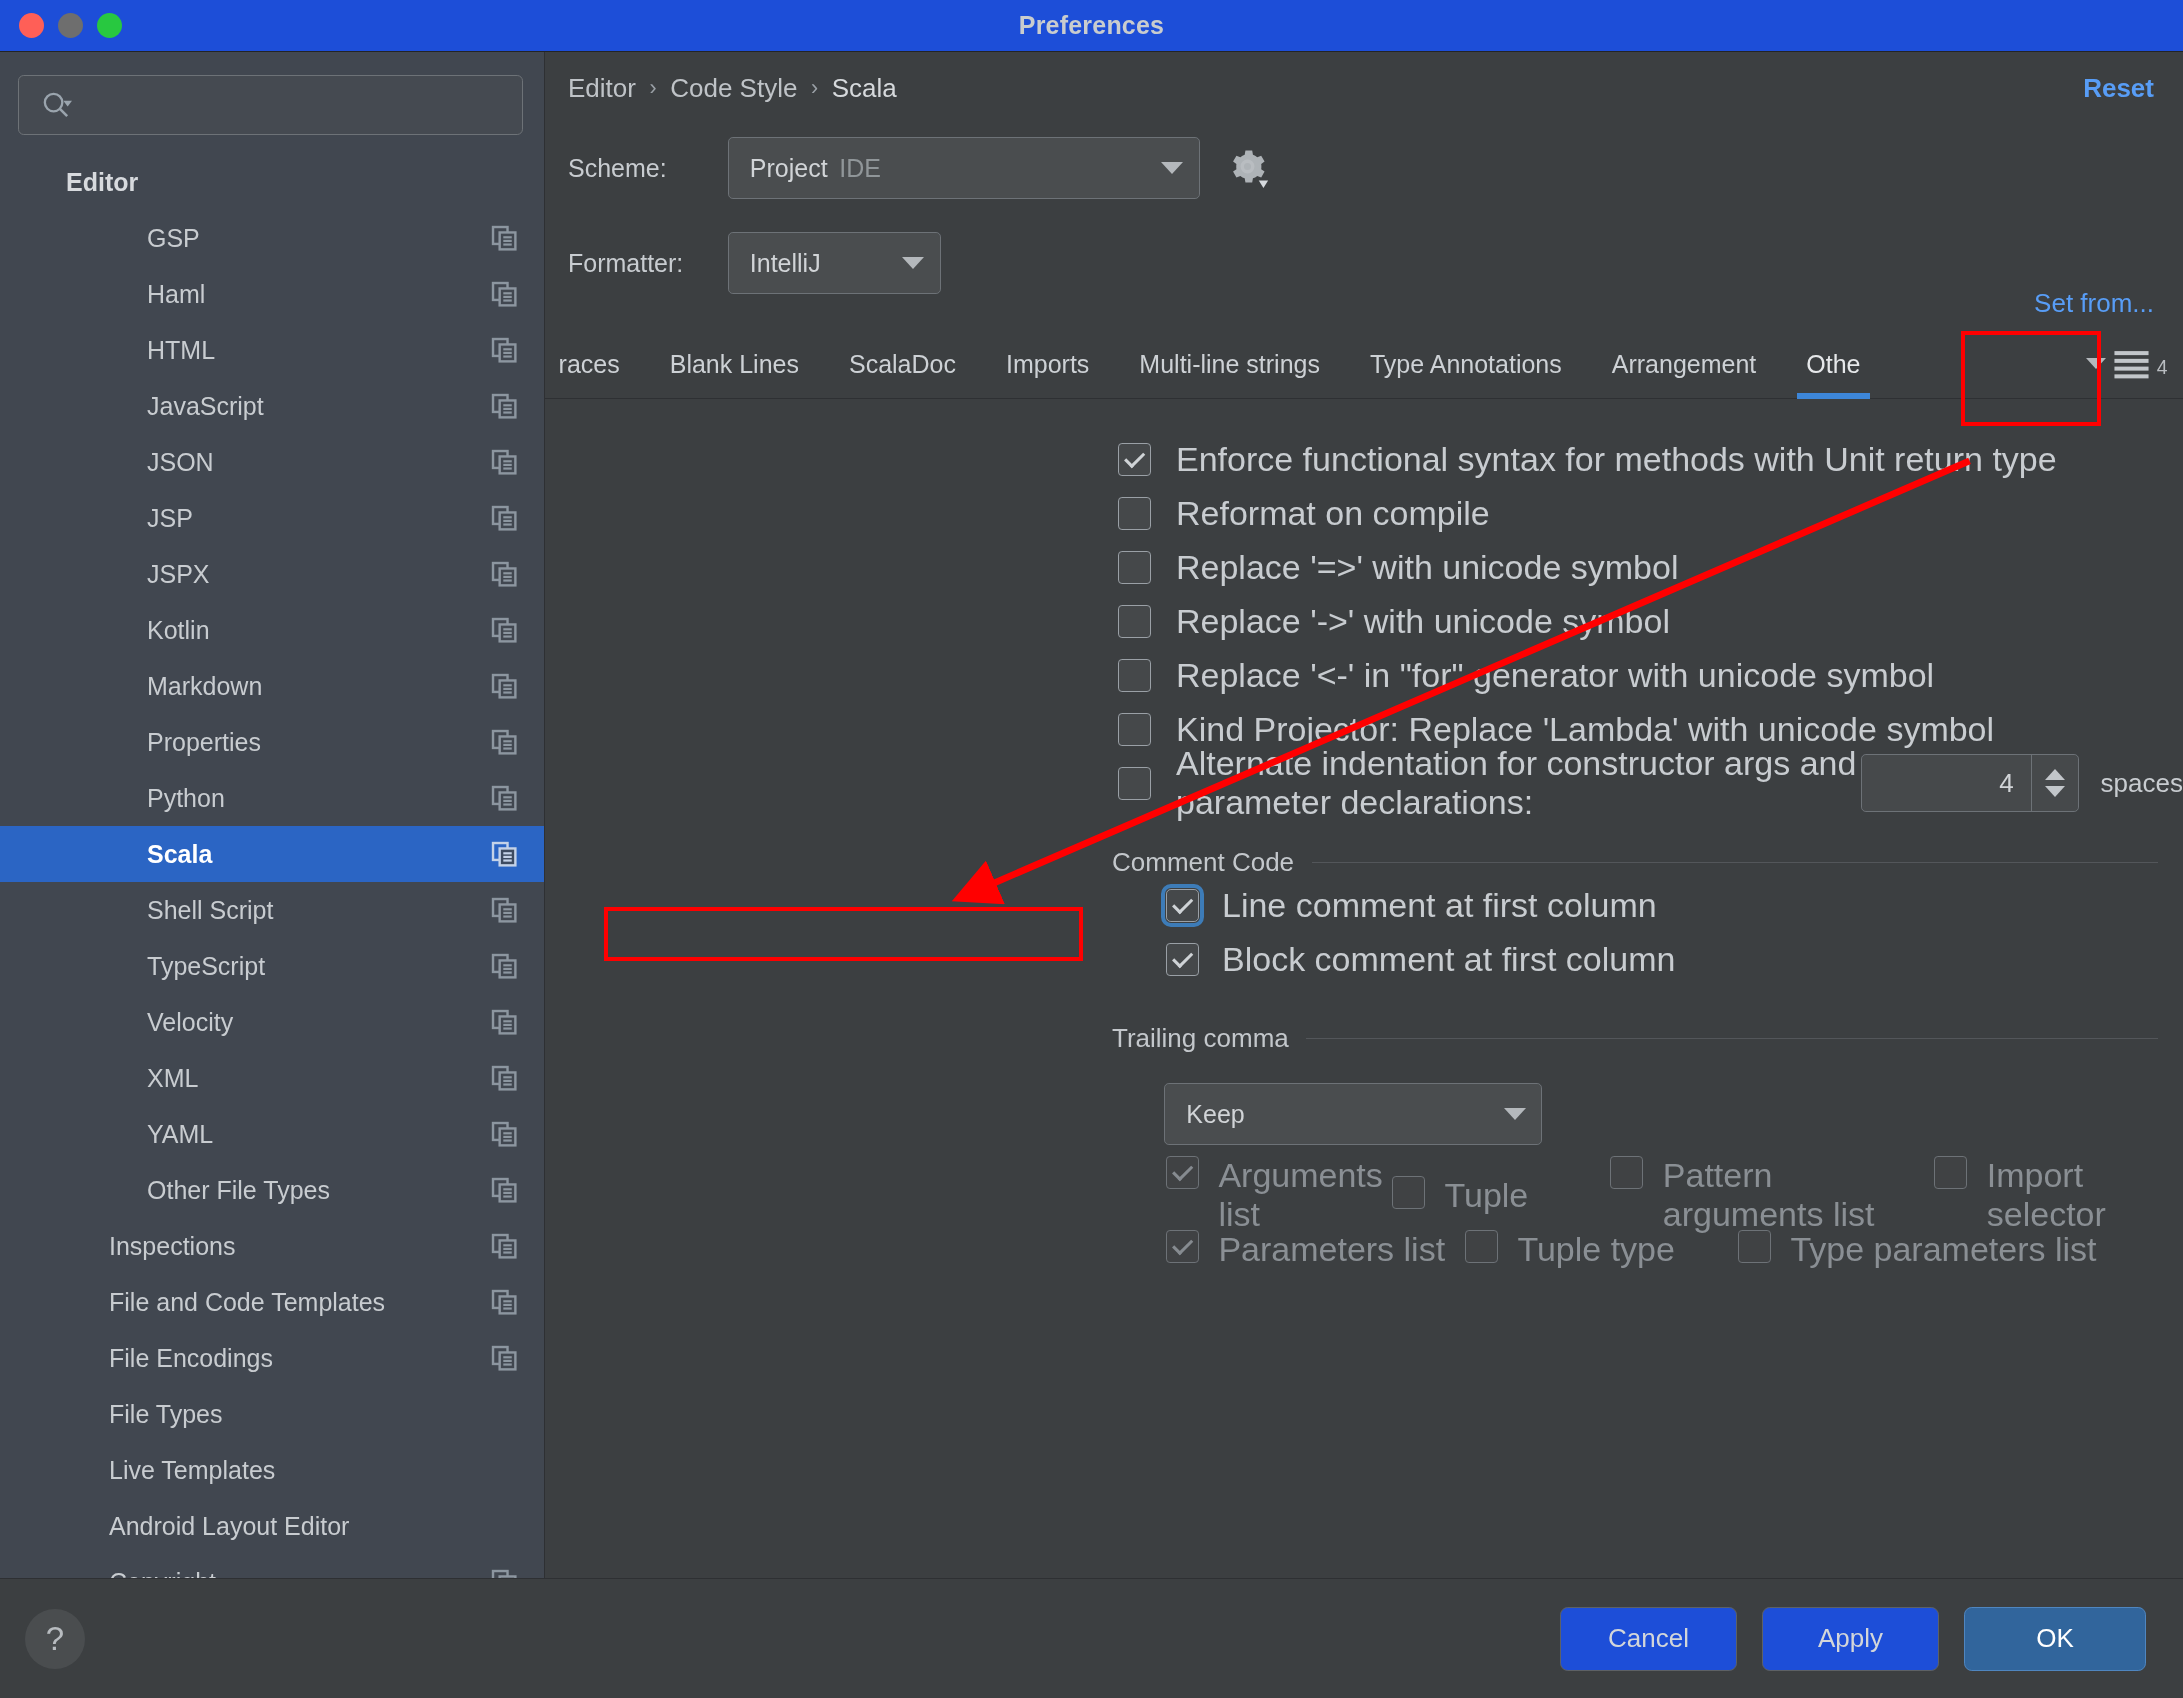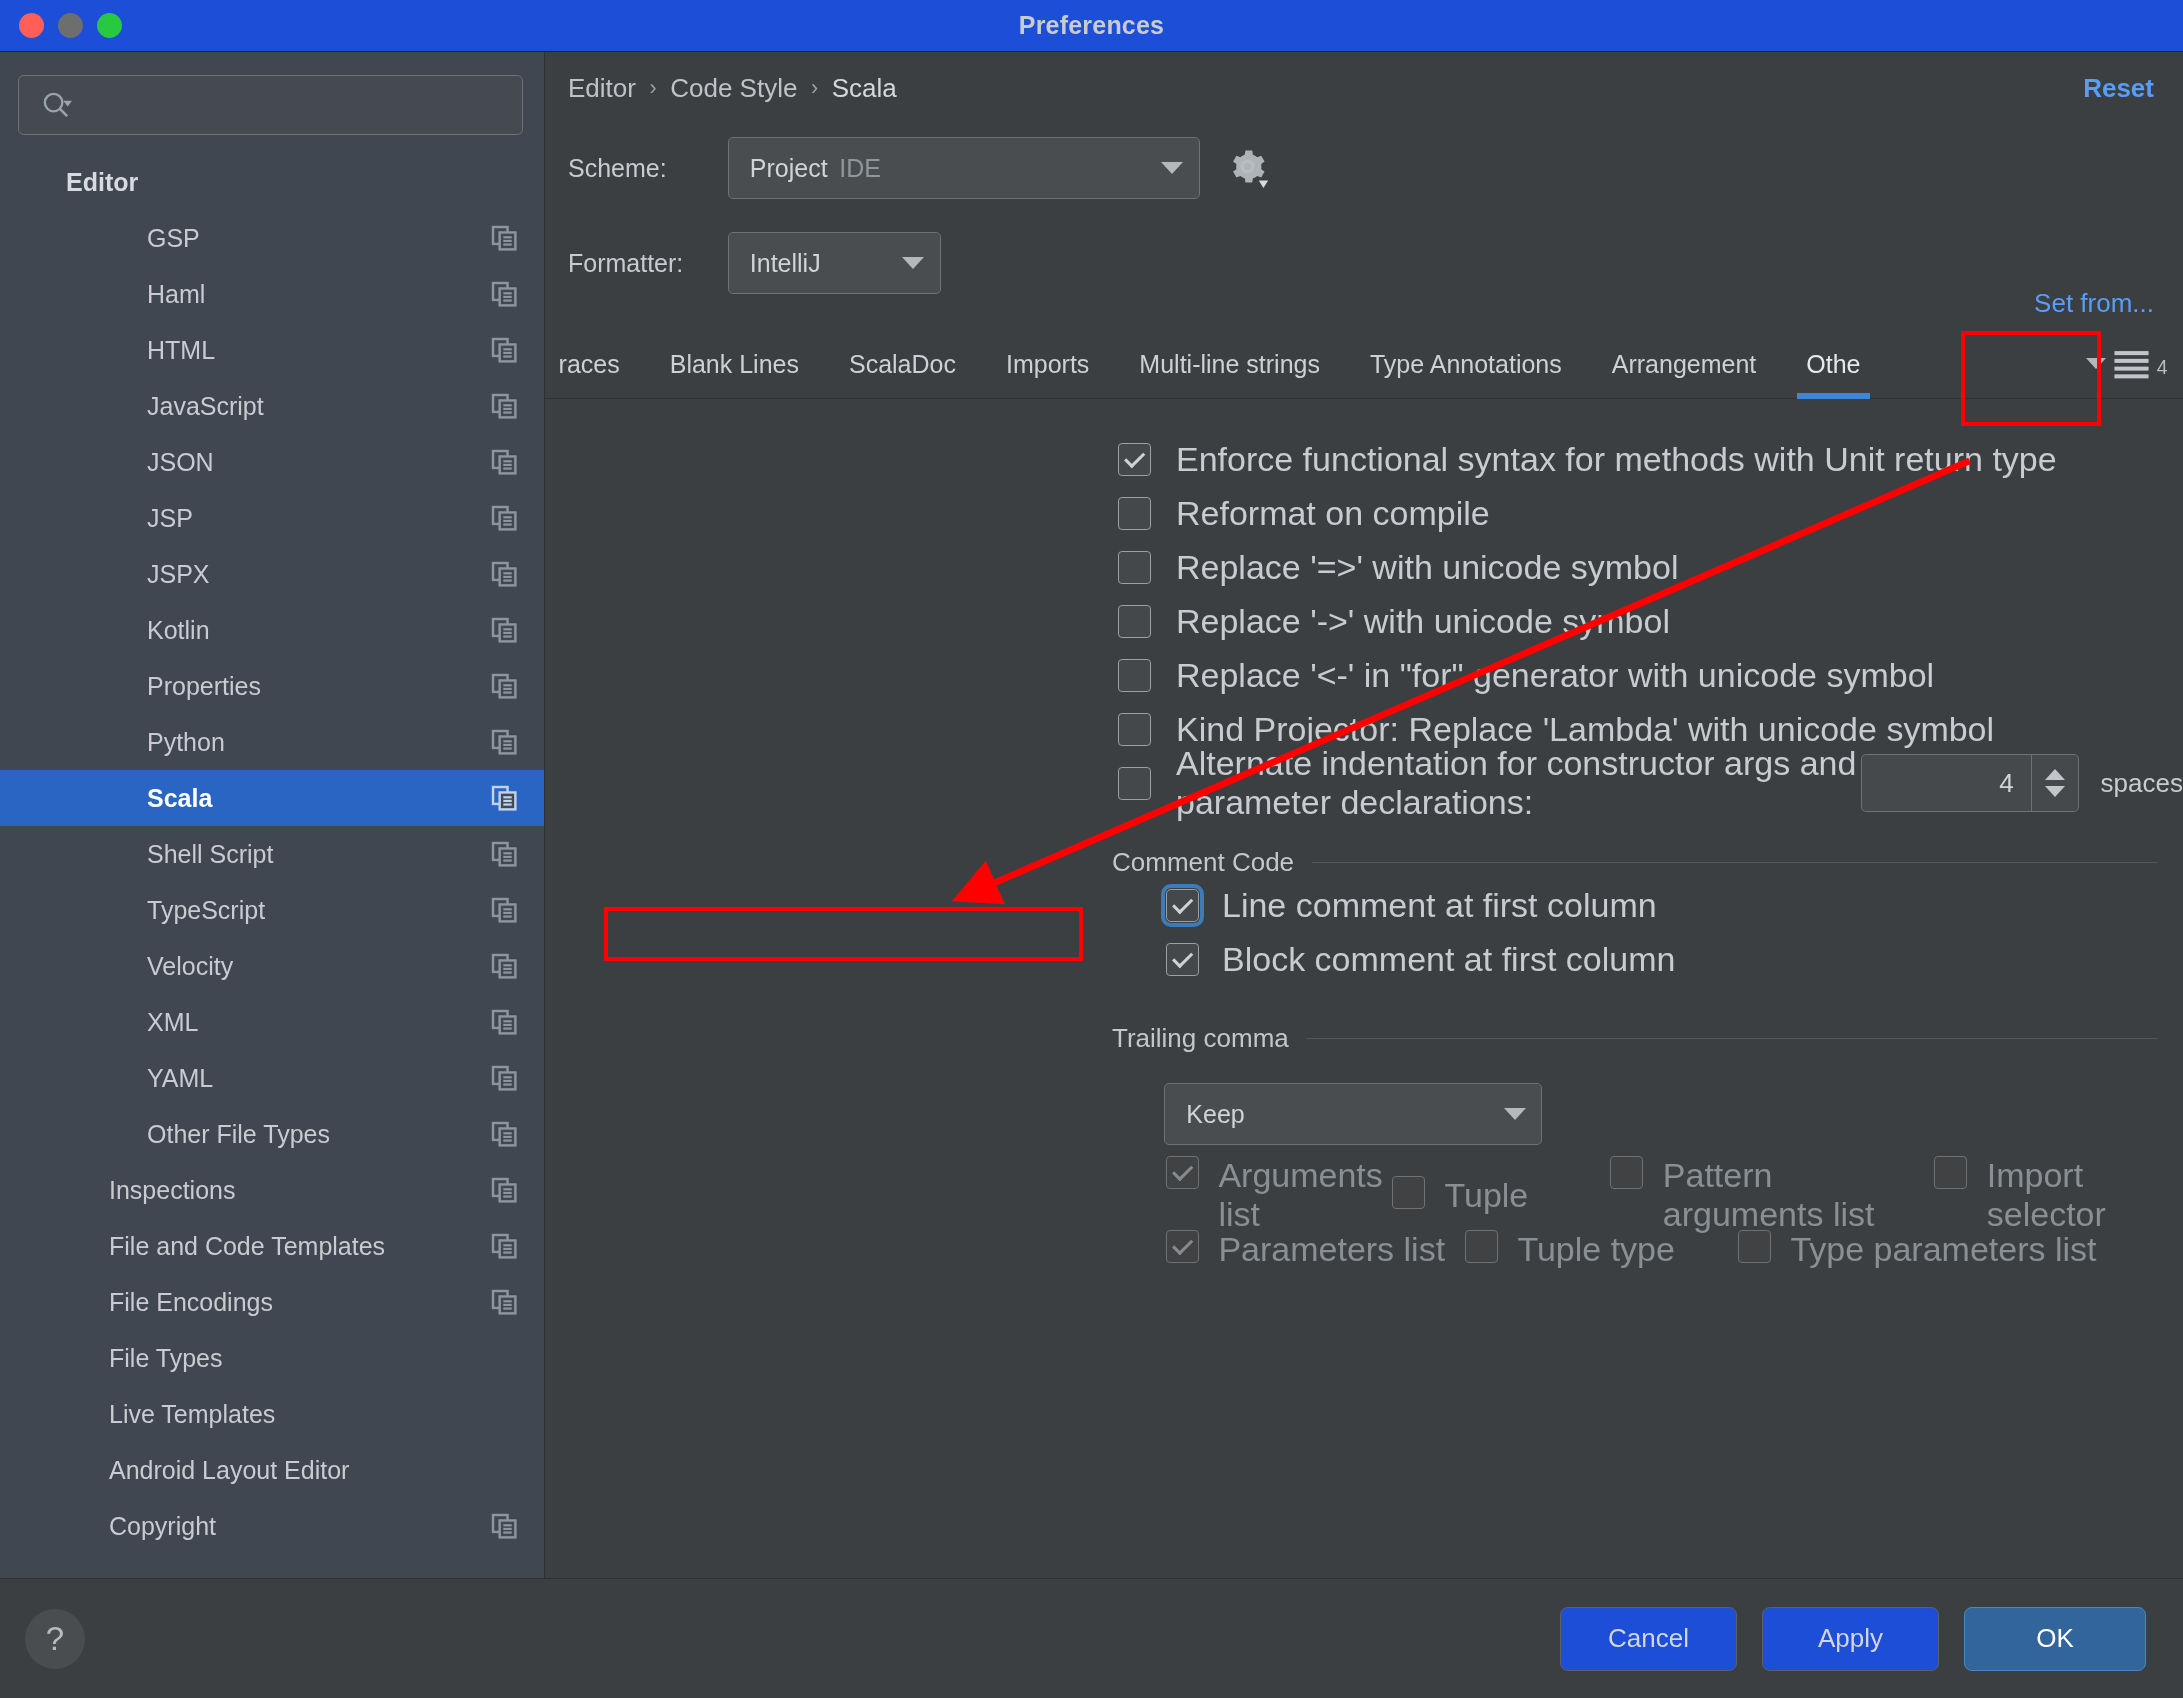--- a/index.html
+++ b/index.html
@@ -313,20 +313,30 @@
             <svg class="copyicon" width="29" height="29" viewBox="0 0 24 24">
               <rect x="2.5" y="2.5" width="12" height="14" fill="none" stroke="#9aa4ae" stroke-width="2"></rect>
               <rect x="8" y="7" width="13" height="14" fill="#414750" stroke="#9aa4ae" stroke-width="2"></rect>
               <line x1="11" y1="11" x2="18" y2="11" stroke="#9aa4ae" stroke-width="1.8"></line>
               <line x1="11" y1="14" x2="18" y2="14" stroke="#9aa4ae" stroke-width="1.8"></line>
               <line x1="11" y1="17" x2="18" y2="17" stroke="#9aa4ae" stroke-width="1.8"></line>
             </svg>
           </div>
           <div class="tree-row indent-2">
             <span class="lbl">Kotlin</span>
+            <svg class="copyicon" width="29" height="29" viewBox="0 0 24 24">
+              <rect x="2.5" y="2.5" width="12" height="14" fill="none" stroke="#9aa4ae" stroke-width="2"></rect>
+              <rect x="8" y="7" width="13" height="14" fill="#414750" stroke="#9aa4ae" stroke-width="2"></rect>
+              <line x1="11" y1="11" x2="18" y2="11" stroke="#9aa4ae" stroke-width="1.8"></line>
+              <line x1="11" y1="14" x2="18" y2="14" stroke="#9aa4ae" stroke-width="1.8"></line>
+              <line x1="11" y1="17" x2="18" y2="17" stroke="#9aa4ae" stroke-width="1.8"></line>
+            </svg>
+          </div>
+          <div class="tree-row indent-2">
+            <span class="lbl">Markdown</span>
             <svg class="copyicon" width="29" height="29" viewBox="0 0 24 24">
               <rect x="2.5" y="2.5" width="12" height="14" fill="none" stroke="#9aa4ae" stroke-width="2"></rect>
               <rect x="8" y="7" width="13" height="14" fill="#414750" stroke="#9aa4ae" stroke-width="2"></rect>
               <line x1="11" y1="11" x2="18" y2="11" stroke="#9aa4ae" stroke-width="1.8"></line>
               <line x1="11" y1="14" x2="18" y2="14" stroke="#9aa4ae" stroke-width="1.8"></line>
               <line x1="11" y1="17" x2="18" y2="17" stroke="#9aa4ae" stroke-width="1.8"></line>
             </svg>
           </div>
           <div class="tree-row indent-2">
             <span class="lbl">Properties</span>

